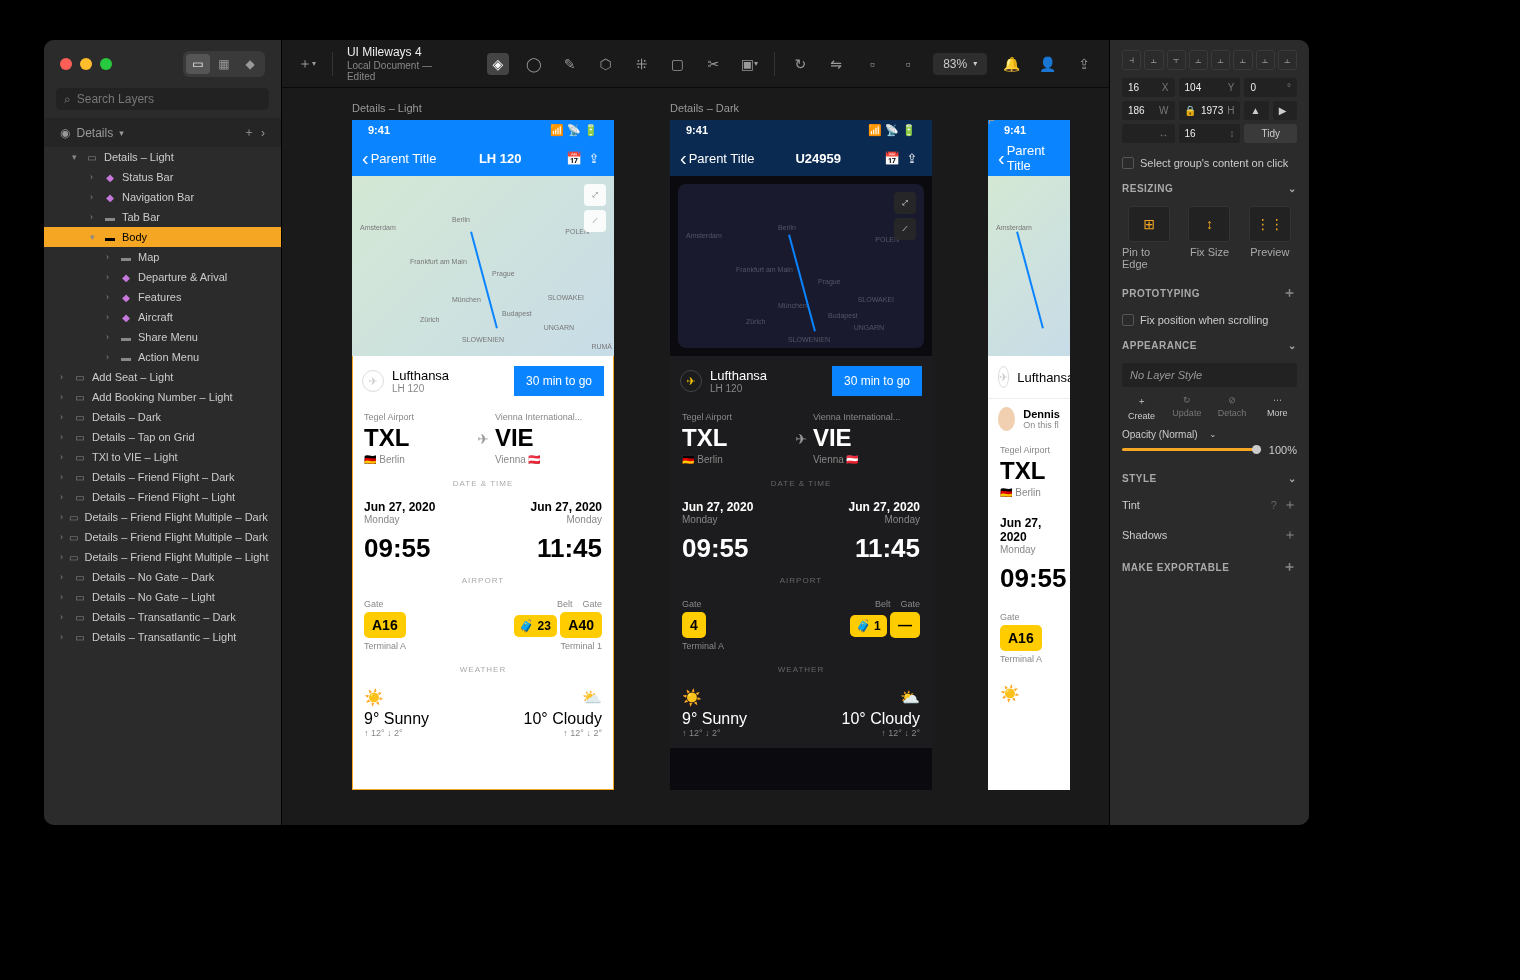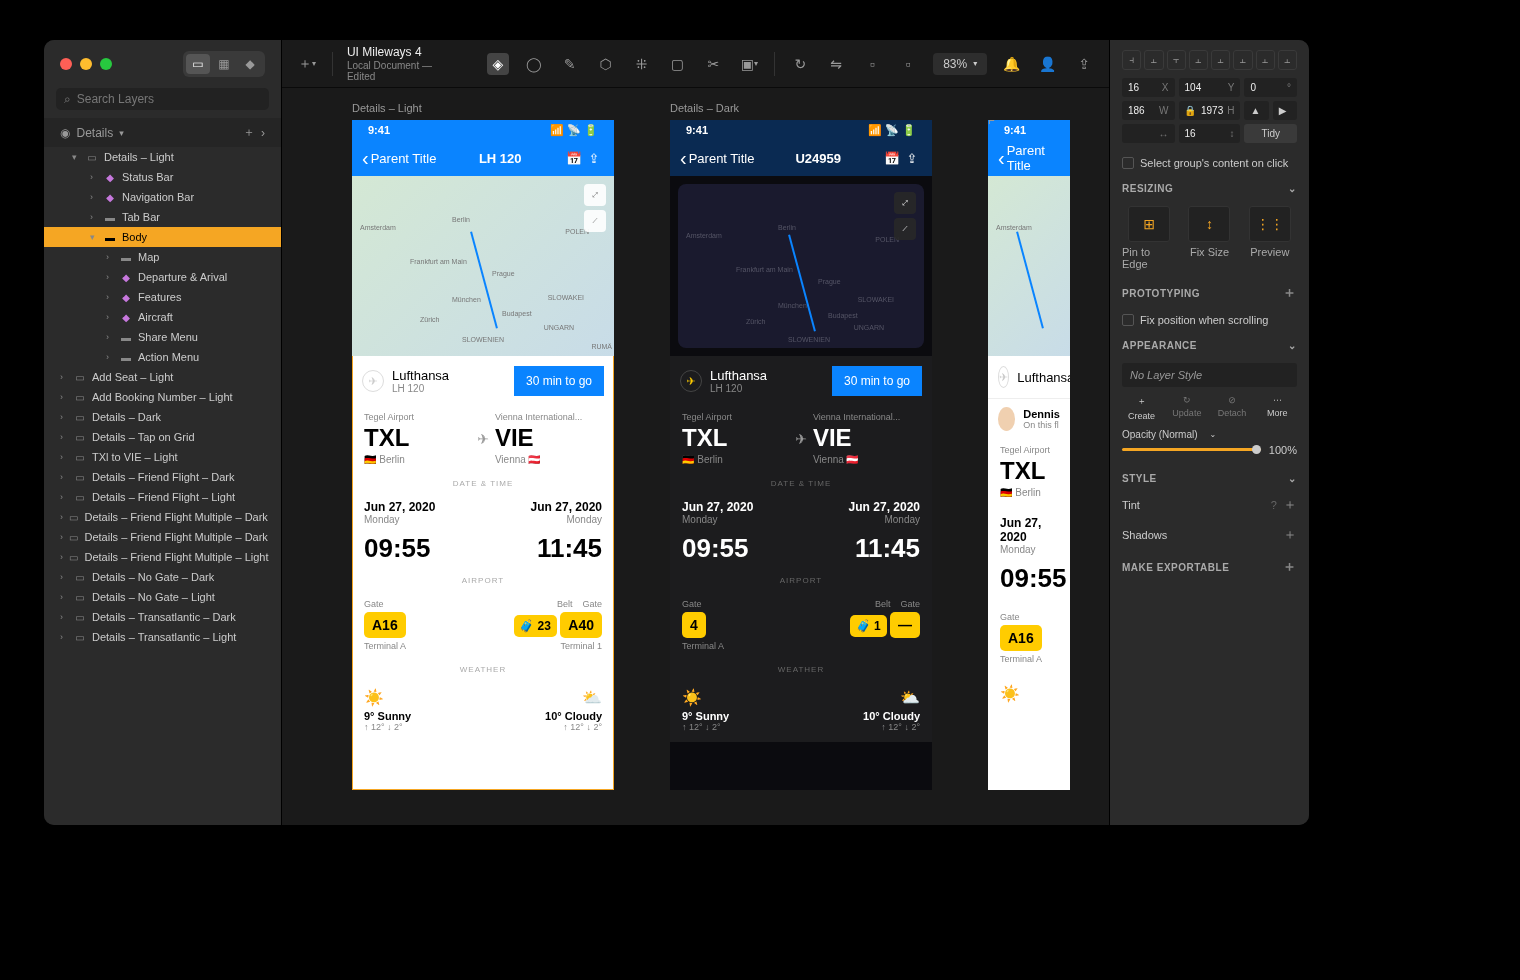--- a/index.html
+++ b/index.html
@@ -95,21 +95,21 @@
 .gcol.r{text-align:right}
 .glbl{font-size:9px;color:#888;margin-bottom:3px}
 .gbadge{display:inline-flex;background:#ffcc00;color:#000;font-weight:700;font-size:14px;padding:5px 8px;border-radius:5px;align-items:center;gap:3px}
 .gbadge.sm{font-size:12px;padding:4px 6px}
 .term{font-size:9px;color:#888;margin-top:3px}
 .weather{display:flex;padding:10px 12px;background:#fff}
 .ab2 .weather{background:#1c1c1e}
 .wcol{flex:1}
 .wcol.r{text-align:right}
 .wicon{font-size:16px}
-.wtext{font-size:11px;font-weight:700;color:#000;margin-top:3px}
+.wtext{font-size:16px;font-weight:400;color:#000;margin-top:3px}
 .ab2 .wtext{color:#fff}
 .wtemp{font-size:9px;color:#888}
 
 
 .sel-outline{position:absolute;border:1px solid #f5a623;pointer-events:none}
 
 
 .inspector{width:200px;background:#2b2b2b;border-left:1px solid #000;padding:10px 12px;font-size:11px;overflow:hidden}
 .align-row{display:flex;gap:3px;margin-bottom:8px}
 .align-btn{flex:1;height:20px;background:#2b2b2b;border:1px solid #3a3a3a;border-radius:3px;display:flex;align-items:center;justify-content:center;color:#999;font-size:10px}

